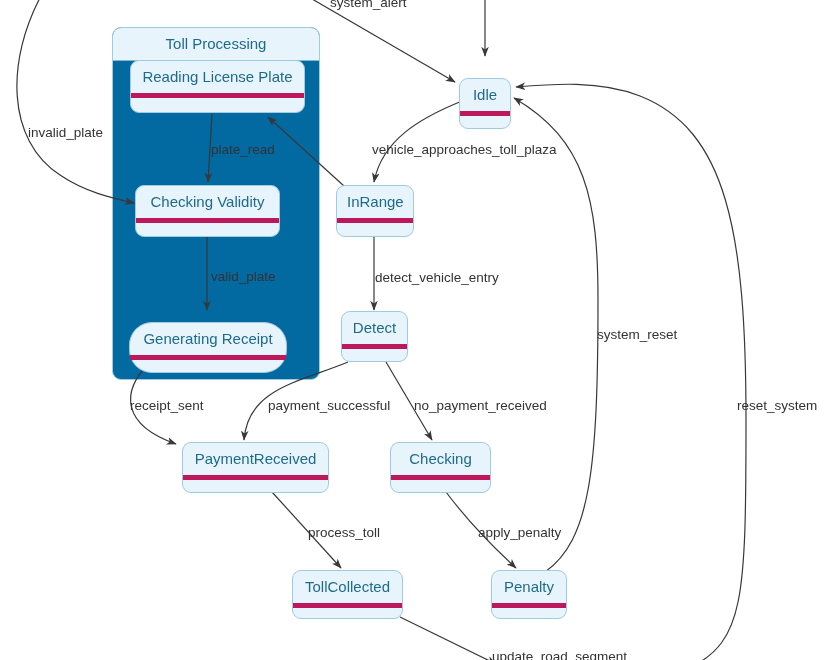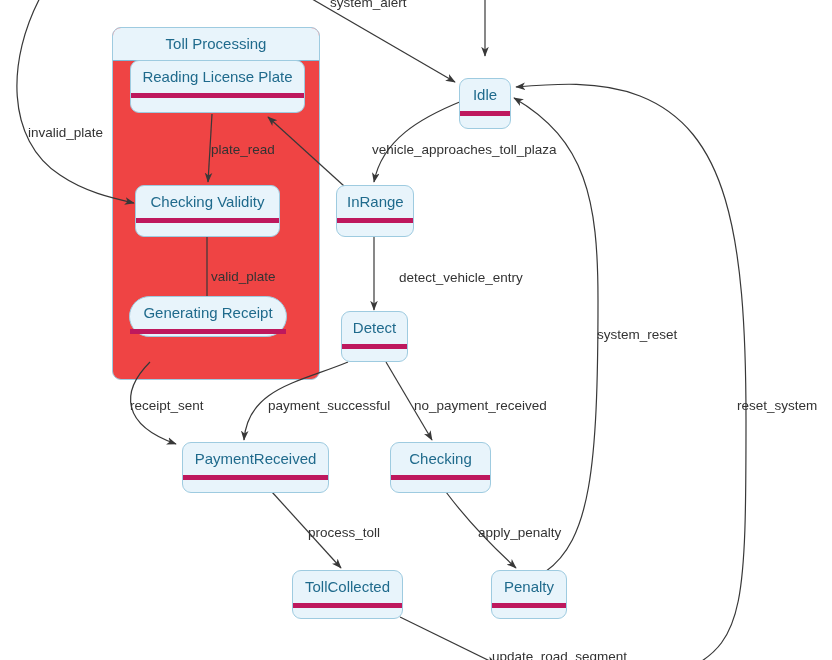--- a/index.html
+++ b/index.html
@@ -7,21 +7,21 @@
          font-family:"Liberation Sans","DejaVu Sans",sans-serif;}
   svg.layer{position:absolute;left:0;top:0;width:832px;height:660px;overflow:visible;}
   svg.edges{z-index:1;}
   .state{position:absolute;z-index:2;box-sizing:border-box;
          background:#e8f4fb;border:1px solid #9ecbe0;border-radius:9px;}
   .state .title{box-sizing:border-box;width:100%;text-align:center;
          color:#1f6a8c;font-size:15px;line-height:1;padding:8px 10px 9px 10px;
          border-bottom:5px solid #be185d;white-space:nowrap;}
   .state .body{height:18px;}
   .composite{position:absolute;z-index:0;box-sizing:border-box;
-         background:#ef4444;border:1px solid #9ecbe0;border-radius:9px;}
+         background:#0369a1;border:1px solid #9ecbe0;border-radius:9px;}
   .composite .chead{box-sizing:border-box;width:100%;text-align:center;background:#e8f4fb;
          color:#1f6a8c;font-size:15px;line-height:1;padding:8px 10px 9px 10px;
          border-bottom:1px solid #7fb8d4;border-radius:8px 8px 0 0;white-space:nowrap;}
   .elabel{position:absolute;z-index:3;color:#333333;font-size:13.5px;line-height:1;white-space:nowrap;}
   path.edge{fill:none;stroke:#383838;stroke-width:1.2px;}
 </style>
 </head>
 <body>
 
 <div id="stage">
@@ -73,21 +73,21 @@
   <div class="state" style="left:130px;top:60px;width:175px;height:53px;">
     <div class="title">Reading License Plate</div>
     <div class="body"></div>
   </div>
 
   <div class="state" style="left:135px;top:185px;width:145px;height:52px;">
     <div class="title">Checking Validity</div>
     <div class="body"></div>
   </div>
 
-  <div class="state" style="left:129px;top:296px;width:158px;height:41px;border-radius:23px;">
+  <div class="state" style="left:129px;top:322px;width:158px;height:51px;border-radius:23px;">
     <div class="title">Generating Receipt</div>
     <div class="body"></div>
   </div>
 
   <div class="state" style="left:459px;top:58px;width:52px;height:51px;margin-top:20px;">
     <div class="title">Idle</div>
     <div class="body"></div>
   </div>
 
   <div class="state" style="left:336px;top:185px;width:78px;height:52px;">
@@ -123,21 +123,21 @@
   <div class="elabel" style="left:330px;top:-4px;">system_alert</div>
 
   <div class="elabel" style="left:28px;top:80px;margin-top:46px;">invalid_plate</div>
 
   <div class="elabel" style="left:211px;top:143px;">plate_read</div>
 
   <div class="elabel" style="left:211px;top:270px;">valid_plate</div>
 
   <div class="elabel" style="left:372px;top:143px;">vehicle_approaches_toll_plaza</div>
 
-  <div class="elabel" style="left:375px;top:271px;margin-left:24px;">detect_vehicle_entry</div>
+  <div class="elabel" style="left:375px;top:271px;">detect_vehicle_entry</div>
 
   <div class="elabel" style="left:130px;top:399px;">receipt_sent</div>
 
   <div class="elabel" style="left:268px;top:399px;">payment_successful</div>
 
   <div class="elabel" style="left:414px;top:399px;">no_payment_received</div>
 
   <div class="elabel" style="left:308px;top:526px;">process_toll</div>
 
   <div class="elabel" style="left:478px;top:526px;">apply_penalty</div>

